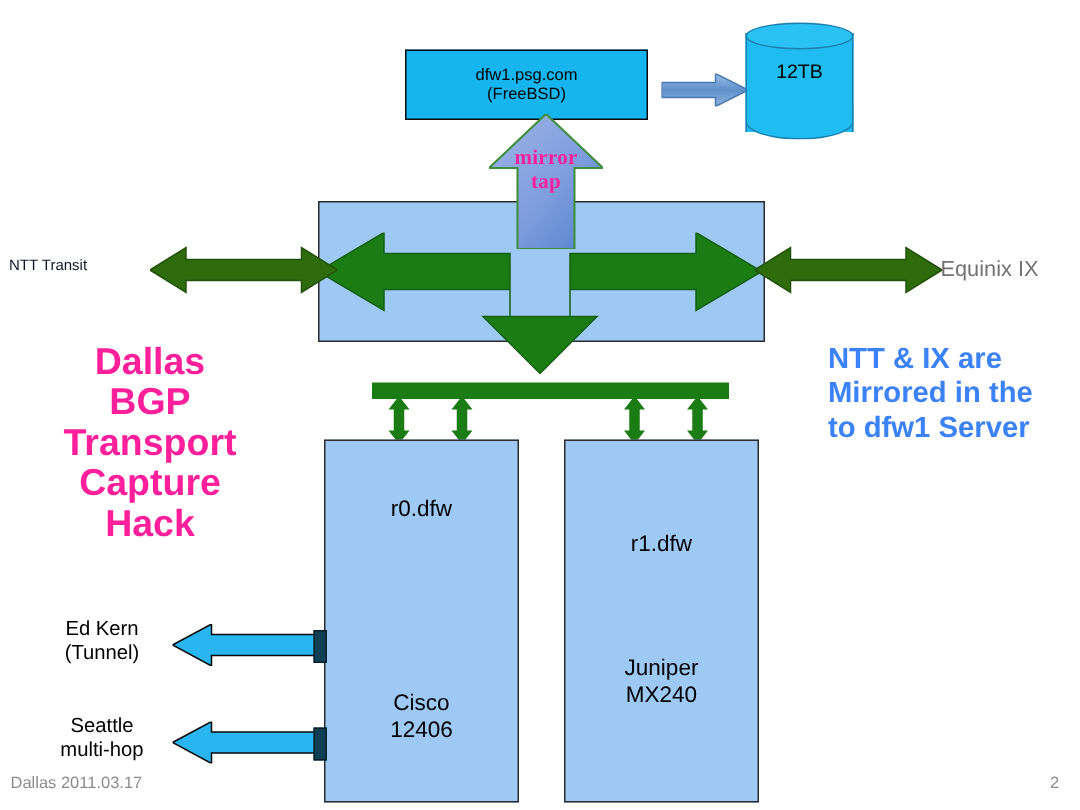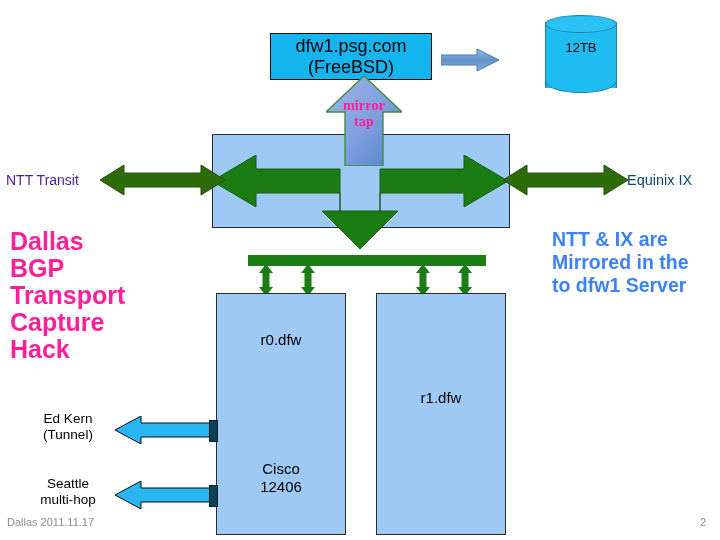--- a/index.html
+++ b/index.html
@@ -7,26 +7,26 @@
   #slide{position:relative;width:720px;height:540px;background:#fff;}
 
   
   .abs{position:absolute;}
 
   
   #server-box{
     left:270px; top:33px; width:160px; height:45px;
     background:#17b5f0; border:1px solid #0a0a0a;
     display:flex; flex-direction:column; align-items:center; justify-content:center;
-    font-size:18px; color:#000; line-height:1.12;
+    font-size:11px; color:#000; line-height:1.12;
   }
   #server-box span{display:block;}
 
   
-  #storage-cyl{ left:497px; top:14px; width:72px; height:82px;margin-left:48px; }
+  #storage-cyl{ left:497px; top:14px; width:72px; height:82px; }
   #storage-cyl .body{
     position:absolute; left:0; top:8px; width:70px; height:66px;
     background:#1fbcf2; border-left:1px solid #1a7fae; border-right:1px solid #1a7fae;
   }
   #storage-cyl .bot{
     position:absolute; left:0; top:56px; width:70px; height:22px;
     border:1px solid #1a7fae; border-top:none;
     border-radius:0 0 35px 35px / 0 0 12px 12px;
     background:#1fbcf2;
   }
@@ -56,22 +56,22 @@
     left:212px; top:134px; width:296px; height:92px;
     background:#9dc9f4; border:1px solid #2b2b2b;
   }
 
   
   #switch-bus-arrow{ left:212px; top:155px; width:296px; height:110px; }
 
   
   #ntt-arrow{ left:100px; top:163px; width:125px; height:34px; }
   #ix-arrow{  left:503px; top:163px; width:125px; height:34px; }
-  #ntt-label{ left:6px;  top:172px; font-size:14px; color:#4c1d95; }
-  #ix-label{  left:627px; top:172px; font-size:14.5px; color:#0c4a6e; }
+  #ntt-label{ left:6px;  top:172px; font-size:10px; color:#0f172a; }
+  #ix-label{  left:627px; top:172px; font-size:14.5px; color:#737373; }
 
   
   #bus-bar{ left:248px; top:255px; width:238px; height:11px; background:#1a7c12; }
   #bus-drops{ left:248px; top:264px; width:238px; height:32px; }
 
   
   .router-box{
     width:128px; height:240px; background:#9dc9f4; border:1px solid #2b2b2b;
     display:flex; flex-direction:column; align-items:center; justify-content:center;
     font-size:15px; color:#000; line-height:1.25;
@@ -87,21 +87,21 @@
   #seattle-arrow{ left:115px; top:481px; width:100px; height:28px; }
   .port-tab{ width:7px; height:20px; background:#0f3f52; border:1px solid #06222e; }
   #edkern-port{ left:209px; top:420px; }
   #seattle-port{ left:209px; top:485px; }
   #edkern-label{ left:24px; top:411px; width:88px; text-align:center; font-size:13.5px; color:#000; line-height:1.22;}
   #seattle-label{ left:24px; top:476px; width:88px; text-align:center; font-size:13.5px; color:#000; line-height:1.22;}
   #edkern-label span,#seattle-label span{display:block;}
 
   
   #title-callout{
-    left:10px; top:228px; width:180px; 
+    left:10px; top:228px; width:180px; text-align:center;
     color:#ff1f9b; font-weight:bold; font-size:25px; line-height:1.08;
   }
   #title-callout span{display:block;}
   #right-callout{
     left:552px; top:228px; width:192px; text-align:left;
     color:#3b82f6; font-weight:bold; font-size:19.5px; line-height:1.18;
   }
   #right-callout span{display:block;}
 
   
@@ -200,20 +200,24 @@
   <div class="abs router-box" id="router-r0">
     <div class="rname">r0.dfw</div>
     <div class="rmodel">
       <span>Cisco</span>
       <span>12406</span>
     </div>
   </div>
 
   <div class="abs router-box" id="router-r1">
     <div class="rname">r1.dfw</div>
+    <div class="rmodel">
+      <span>Juniper</span>
+      <span>MX240</span>
+    </div>
   </div>
 
   <div class="abs" id="edkern-arrow">
     <svg width="100" height="28" viewBox="0 0 100 28">
       <path d="M0,14 L26,0 L26,7 L100,7 L100,21 L26,21 L26,28 Z" fill="#29b6f0" stroke="#0a0a0a" stroke-width="1"></path>
     </svg>
   </div>
   <div class="abs port-tab" id="edkern-port"></div>
   <div class="abs" id="edkern-label">
     <span>Ed Kern</span>
@@ -238,16 +242,16 @@
     <span>Capture</span>
     <span>Hack</span>
   </div>
 
   <div class="abs" id="right-callout">
     <span>NTT &amp; IX are</span>
     <span>Mirrored in the</span>
     <span>to dfw1 Server</span>
   </div>
 
-  <div class="abs" id="footer-date">Dallas 2011.11.17</div>
+  <div class="abs" id="footer-date">Dallas 2011.03.17</div>
   <div class="abs" id="footer-page">2</div>
 
 </div>
 
 </body></html>

